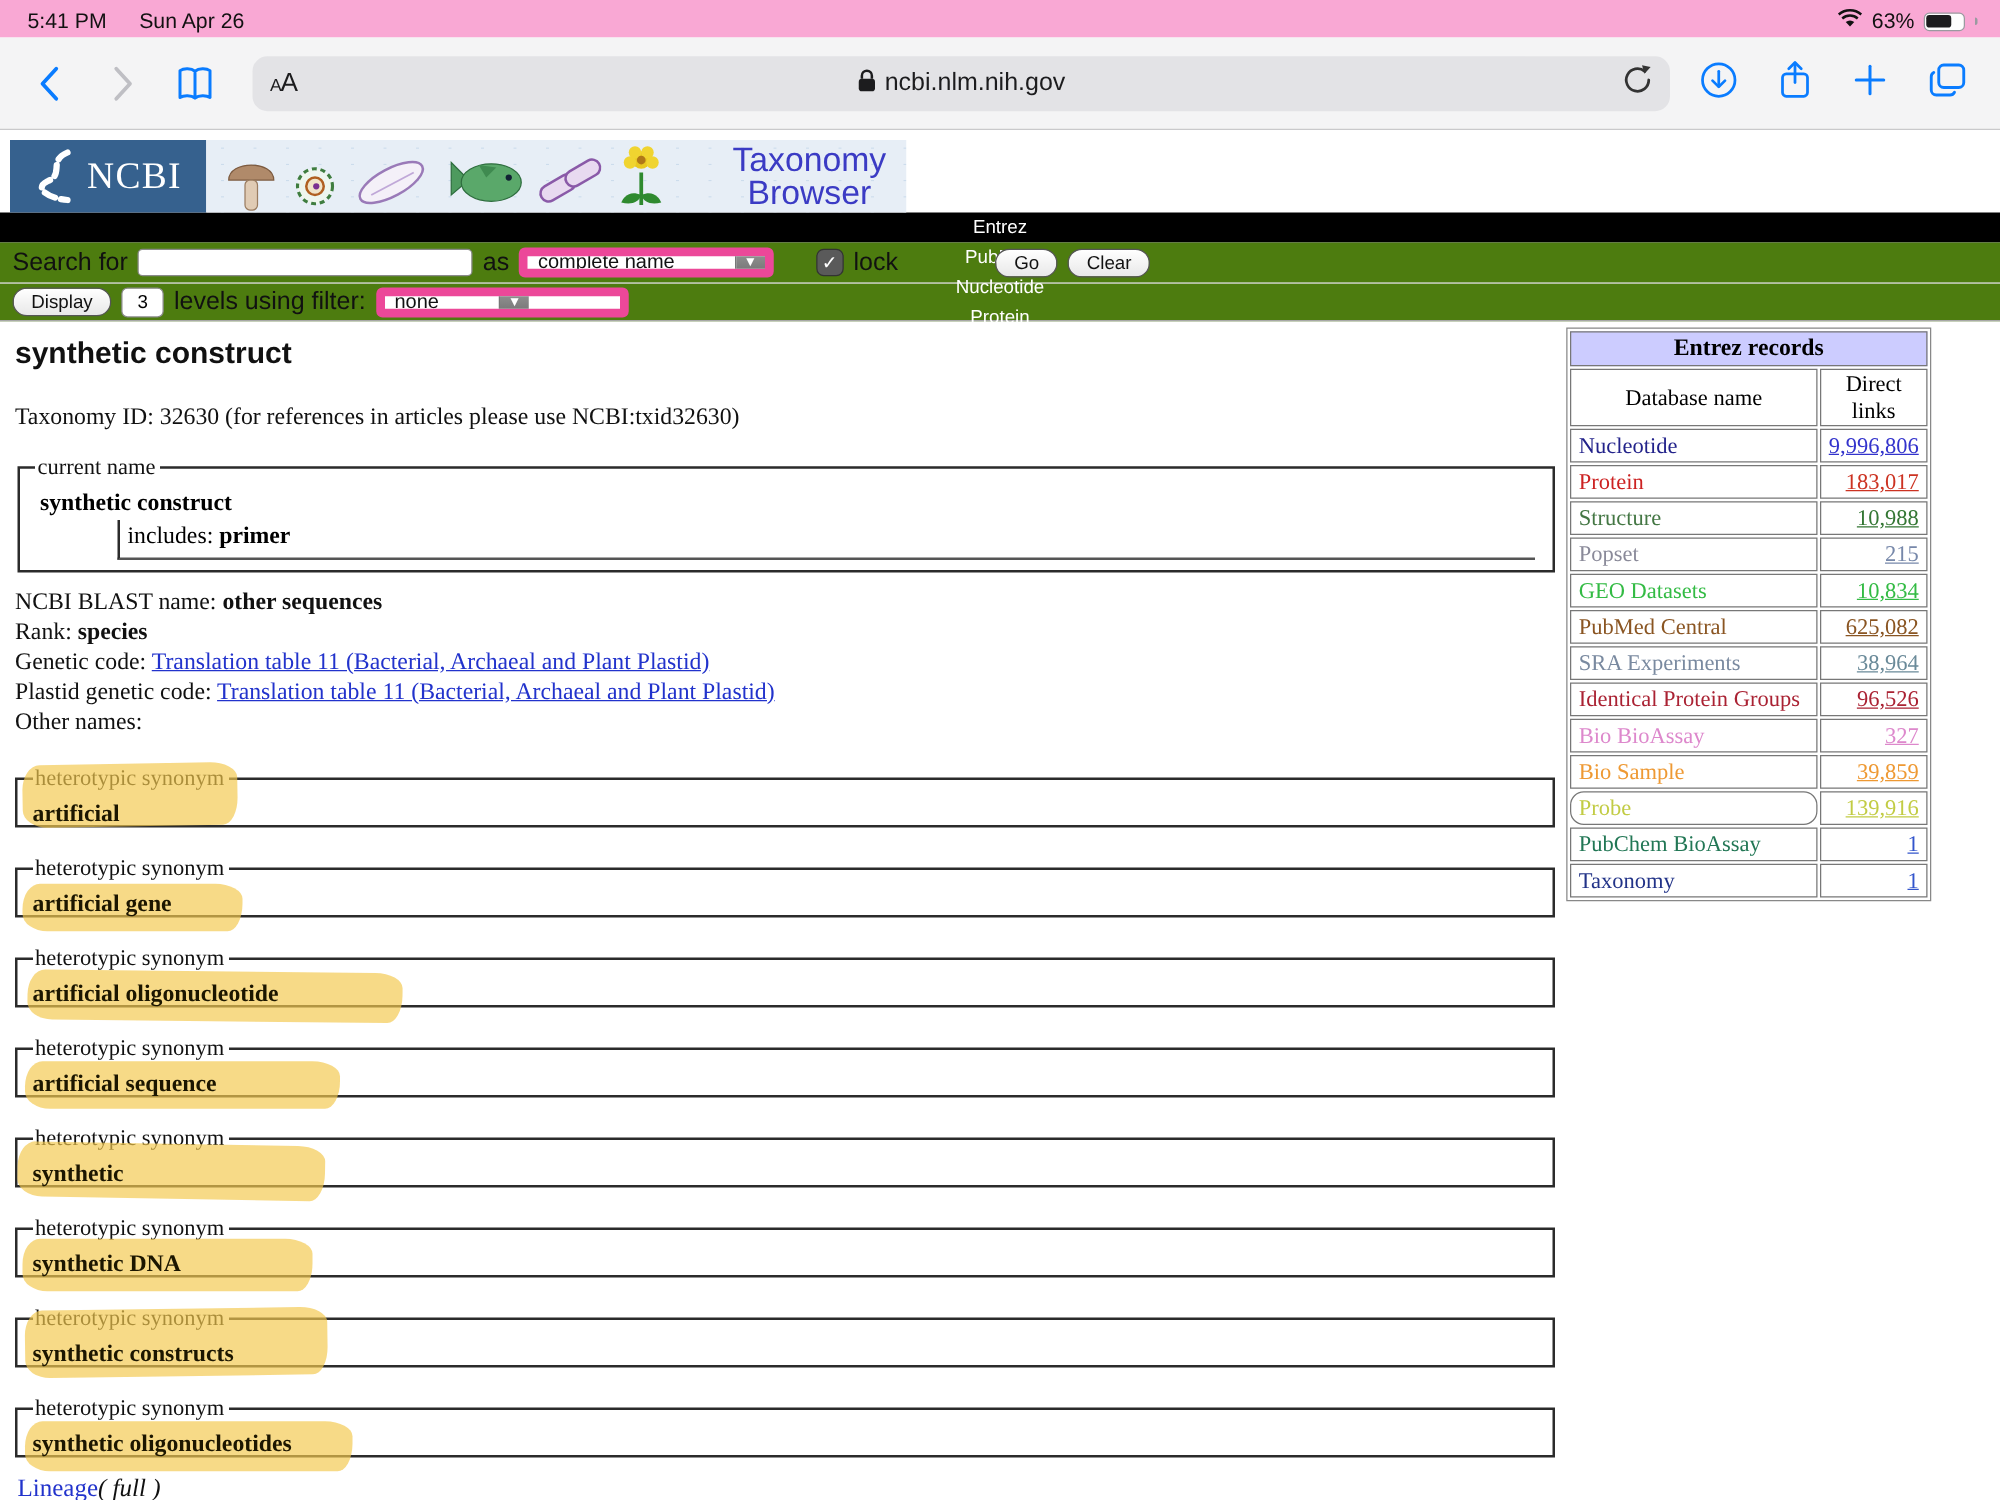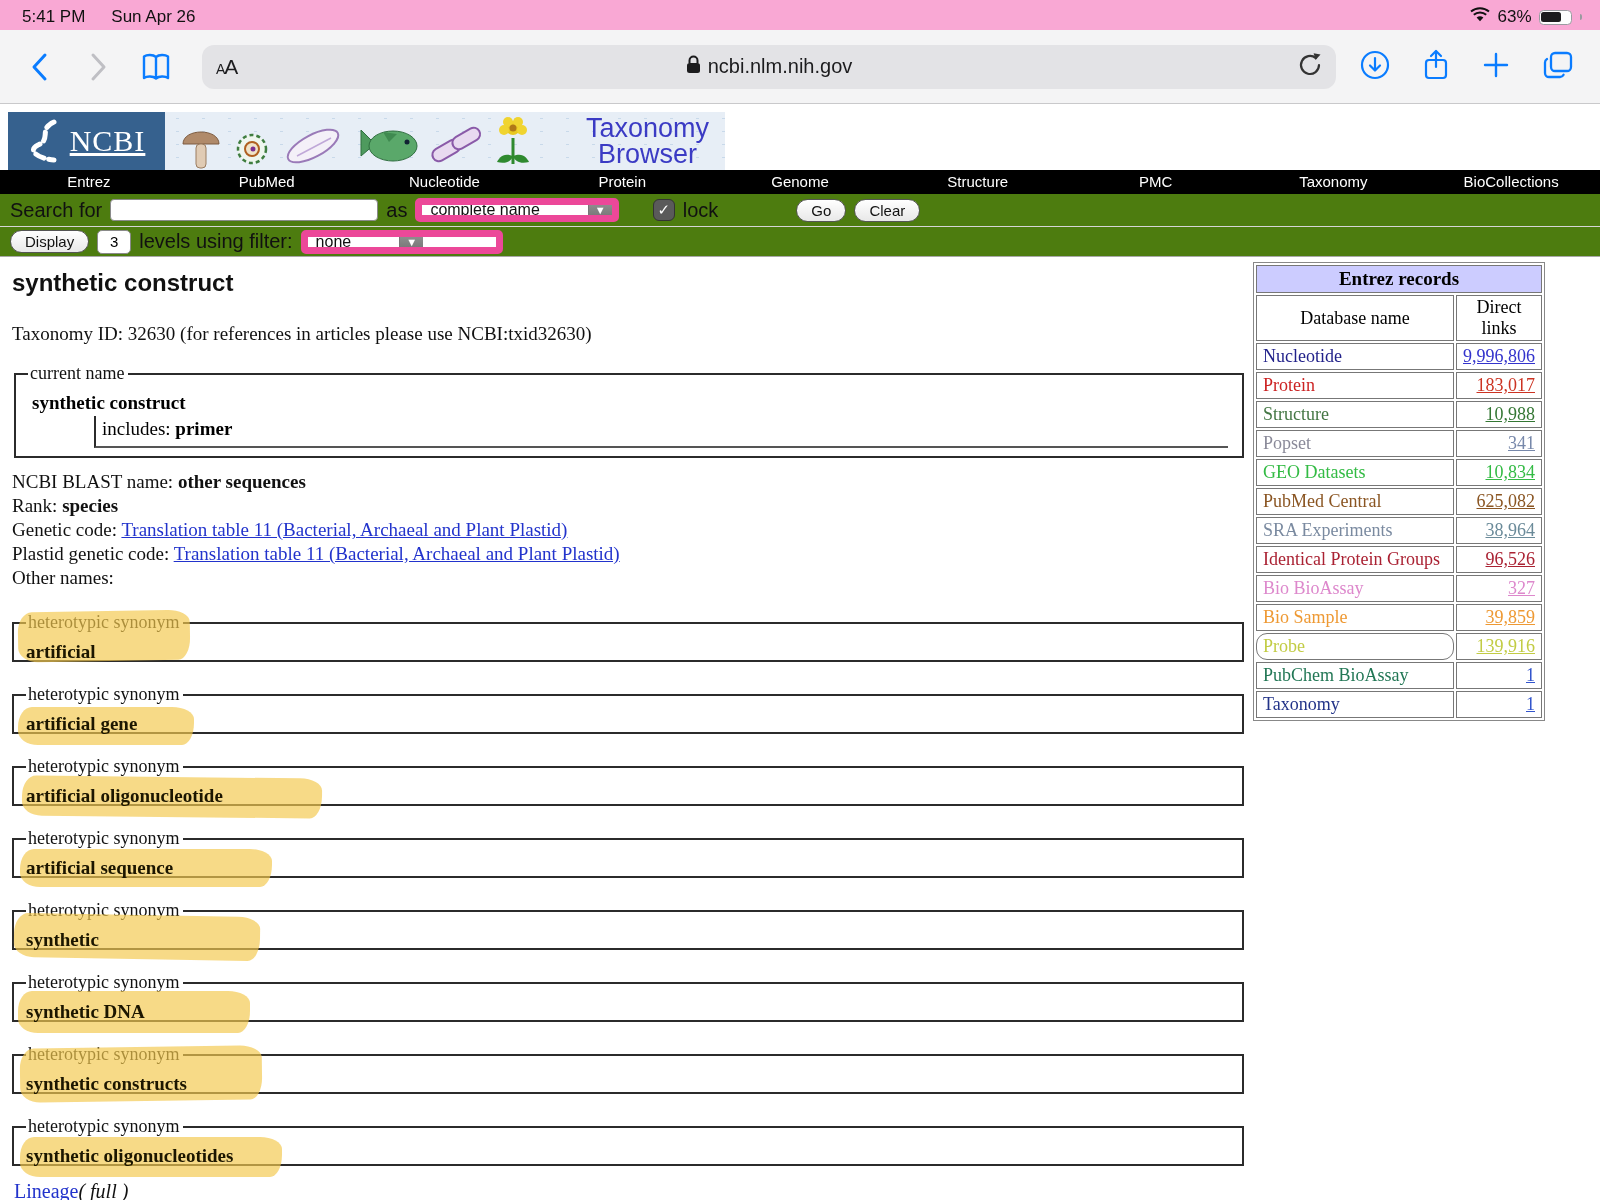--- a/index.html
+++ b/index.html
@@ -29,29 +29,29 @@
     justify-content:center; gap:7px; pointer-events:none; }
   .url-text { font-size:20px; color:#1c1c1e; }
   .reload { margin-left:auto; }
   .tool-right { display:flex; gap:32px; align-items:center; padding-right:8px; }
 
   
   .page { background:#fff; }
   .site-header { display:flex; align-items:flex-start; padding:8px 0 4px 8px; height:66px; }
   .ncbi-logo { width:157px; height:58px; background:#36618e; display:flex; align-items:center;
     justify-content:center; gap:8px; }
-  .ncbi-logo .word { color:#fff; font-family:"Liberation Serif", serif; font-size:30px; letter-spacing:1px;text-decoration:underline; }
+  .ncbi-logo .word { color:#fff; font-family:"Liberation Serif", serif; font-size:30px; letter-spacing:1px; }
   .banner { width:560px; height:58px; background:#e7eef6;
     background-image:radial-gradient(#c8d9ea 1.5px, transparent 1.5px);
     background-size:26px 13px; display:flex; align-items:center; padding:0 10px 0 14px; }
   .organisms { display:flex; align-items:flex-end; gap:8px; flex:1; height:100%; }
   .banner-title { text-align:center; line-height:26px; font-size:27px; color:#3b3bc4; padding-right:6px; }
 
   
-  .black-nav { height:24px; background:#000; display:flex; }
+  .black-nav { height:24px; background:#000; display:flex;flex-direction:column; }
   .black-nav a { flex:1; color:#fff; font-size:15px; text-align:center; line-height:24px; text-decoration:none; }
 
   
   .grow { background:#4d7c0f; display:flex; align-items:center; gap:8px; padding:0 10px; }
   .row1 { height:32px; } .row2 { height:31px; border-top:1px solid #d6d6d6; border-bottom:1px solid #a8a8a8; }
   .grow label, .grow .glabel { font-size:20px; color:#111; }
   .search-input { width:268px; height:22px; border:1px solid #8a8a8a; border-radius:4px; background:#fff; padding:0 6px; font-size:15px; }
   .select { display:flex; height:24px; border:7px solid #ec4899; border-radius:5px; overflow:hidden; background:#fff; align-items:center;gap:40px; }
   .select .sel-txt { font-size:16px; padding:0 8px; color:#111; }
   .select .sel-arrow { width:24px; height:24px; background:linear-gradient(#9a9a9a,#6e6e6e);
@@ -376,21 +376,21 @@
         <tr>
               <td class="dbname" style="color: rgb(204, 34, 34);">Protein</td>
               <td class="dblinks"><a href="#" style="color: rgb(204, 51, 34);">183,017</a></td>
             </tr>
         <tr>
               <td class="dbname" style="color: rgb(68, 119, 68);">Structure</td>
               <td class="dblinks"><a href="#" style="color: rgb(52, 119, 52);">10,988</a></td>
             </tr>
         <tr>
               <td class="dbname" style="color: rgb(138, 138, 153);">Popset</td>
-              <td class="dblinks"><a href="#" style="color: rgb(119, 136, 170);">341</a></td>
+              <td class="dblinks"><a href="#" style="color: rgb(119, 136, 170);">215</a></td>
             </tr>
         <tr>
               <td class="dbname" style="color: rgb(51, 187, 68);">GEO Datasets</td>
               <td class="dblinks"><a href="#" style="color: rgb(51, 187, 68); margin-top: 35px;">10,834</a></td>
             </tr>
         <tr>
               <td class="dbname" style="color: rgb(138, 85, 34);">PubMed Central</td>
               <td class="dblinks"><a href="#" style="color: rgb(138, 85, 34);">625,082</a></td>
             </tr>
         <tr>

